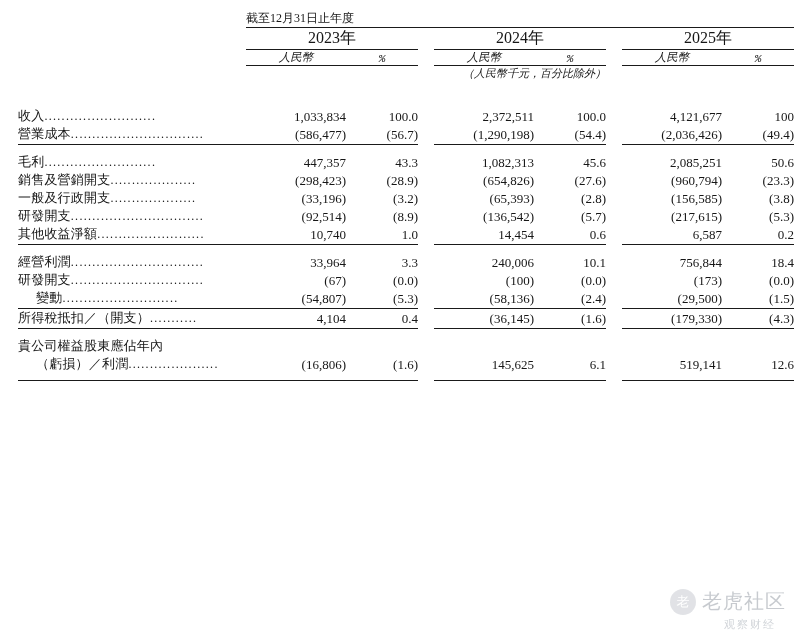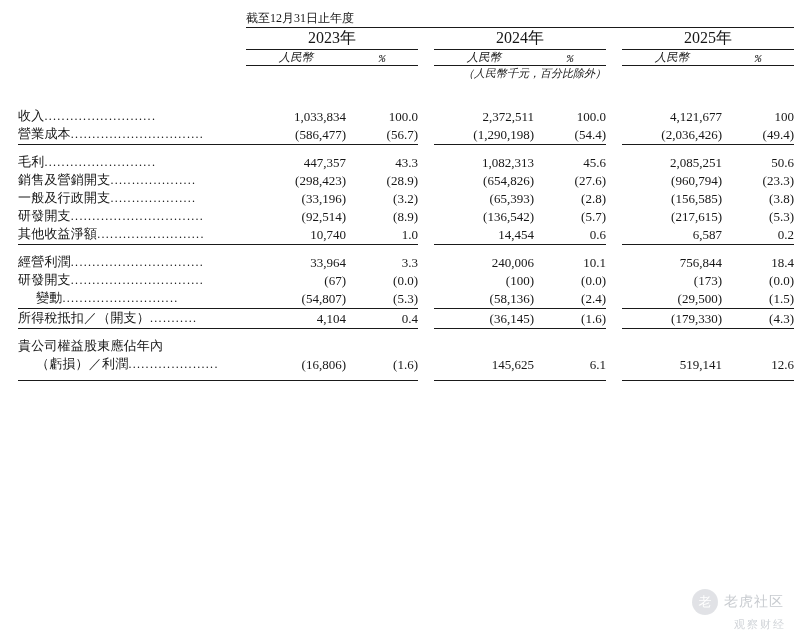--- a/index.html
+++ b/index.html
@@ -121,21 +121,21 @@
     border-radius: 50%;
     background: #c9ccd2;
     display: flex;
     align-items: center;
     justify-content: center;
     color: #ffffff;
     font-size: 13px;
     font-family: "Liberation Sans", sans-serif;
   }
   .wm-text {
-    font-size: 14px;
+    font-size: 20px;
     color: #9aa0a8;
     font-family: Liberation Sans, sans-serif;
     letter-spacing: 1px;
   }
   .wm-sub {
     font-size: 11px;
     color: #aab0b8;
     font-family: "Liberation Sans", sans-serif;
     letter-spacing: 2px;
     margin-top: 2px;

